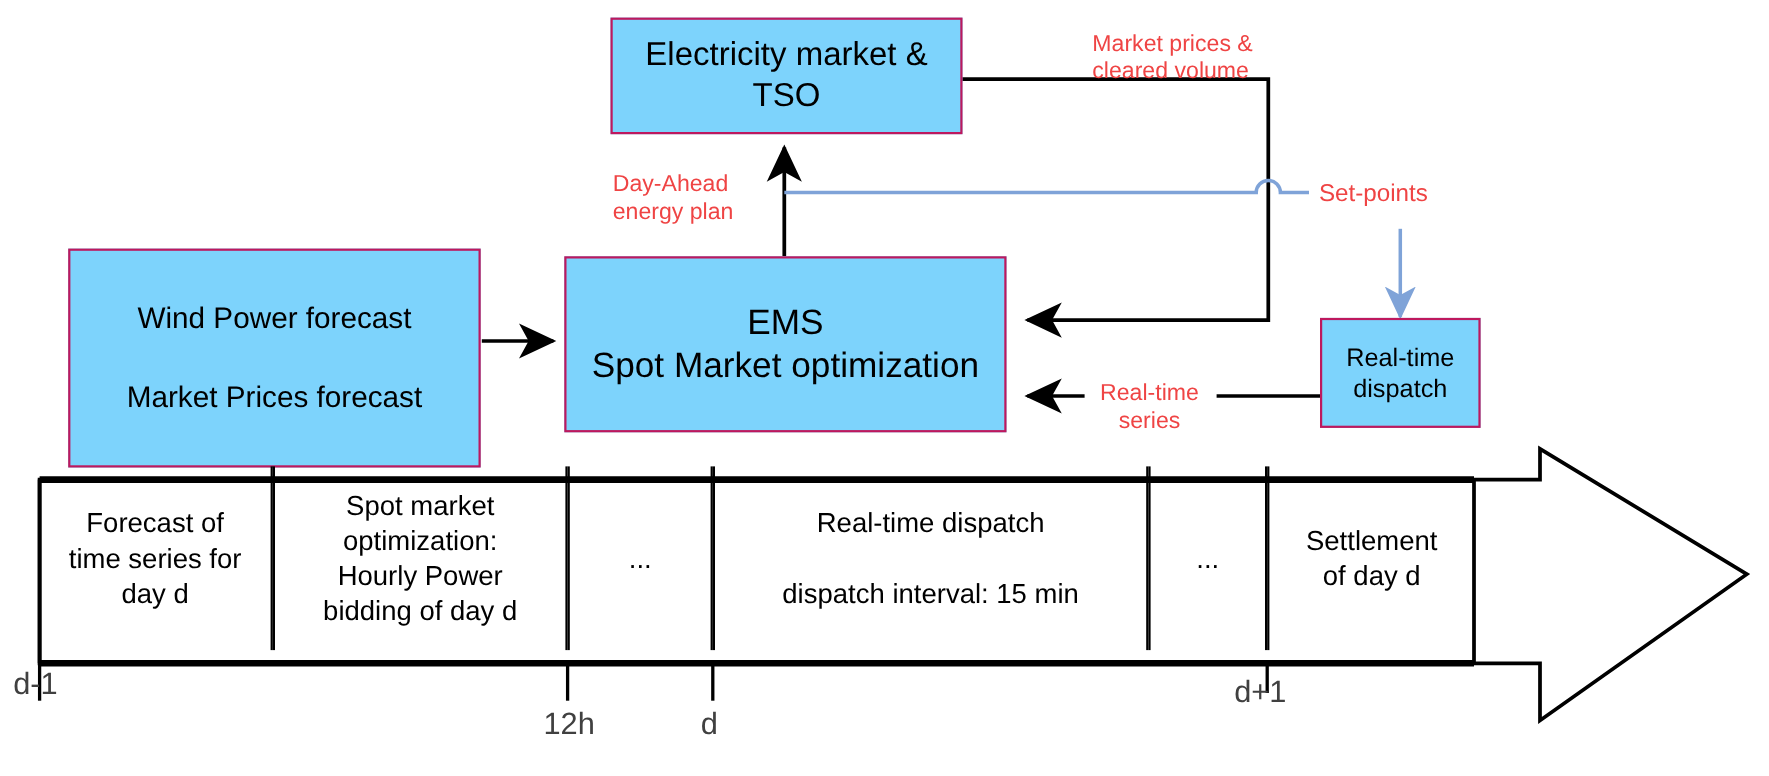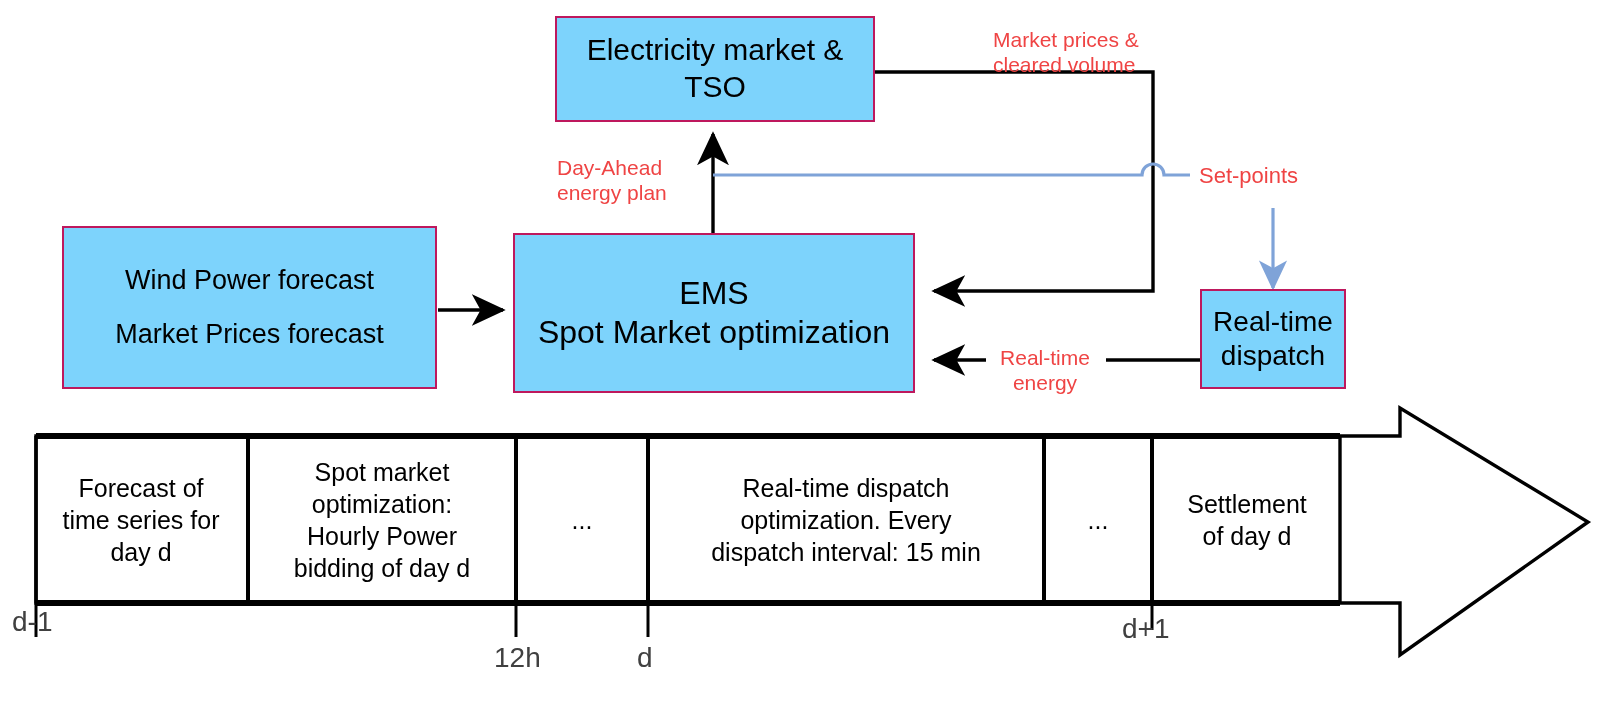--- a/index.html
+++ b/index.html
@@ -18,47 +18,47 @@
     text-align:center;
     color:#000;
     line-height:1.22;
   }
   .box .ln{display:block;white-space:nowrap;}
 
   
   #box-market{left:555px;top:16px;width:320px;height:106px;font-size:30px;}
 
   
-  #box-forecast{left:62px;top:226px;width:375px;height:163px;font-size:27px;justify-content:space-around;padding:26px 4px;}
+  #box-forecast{left:62px;top:226px;width:375px;height:199px;font-size:27px;justify-content:space-around;padding:26px 4px;}
 
   
   #box-ems{left:513px;top:233px;width:402px;height:160px;font-size:32px;}
 
   
-  #box-dispatch{left:1200px;top:289px;width:146px;height:100px;font-size:28px;}
+  #box-dispatch{left:1200px;top:289px;width:146px;height:100px;font-size:23px;}
 
   
   .label{position:absolute;color:#ef4444;line-height:1.2;white-space:nowrap;}
   #lbl-market-prices{left:993px;top:27px;font-size:21px;text-align:left;}
   #lbl-day-ahead{left:557px;top:155px;font-size:21px;text-align:left;background:#fff;}
   #lbl-setpoints{left:1199px;top:163px;font-size:22px;}
   #lbl-rt-power{left:993px;top:345px;font-size:21px;text-align:center;width:104px;white-space:normal;}
 
   
   .tick-label{position:absolute;font-size:28px;color:#404040;}
   #tick-dm1{left:12px;top:606px;}
   #tick-12h{left:494px;top:642px;}
   #tick-d{left:637px;top:642px;}
   #tick-dp1{left:1122px;top:613px;}
 
   
   svg#wires{position:absolute;left:0;top:0;width:1608px;height:705px;overflow:visible;}
 
   
-  #timeline{position:absolute;left:36px;top:436px;width:1304px;height:167px;}
+  #timeline{position:absolute;left:36px;top:424px;width:1304px;height:167px;}
   .tl-cell{
     position:absolute;top:0;height:167px;box-sizing:border-box;
     display:flex;align-items:center;justify-content:center;text-align:center;
     font-size:25px;color:#000;line-height:1.28;
     border-left:2px solid #000;border-right:2px solid #000;
     background:transparent;
   }
   .tl-cell .txt{display:block;padding:0 6px;}
 </style>
 </head>
@@ -127,21 +127,21 @@
     <span>cleared volume</span>
   </div>
 
   <div class="label" id="lbl-day-ahead">
     <span>Day-Ahead</span><br>
     <span>energy plan</span>
   </div>
 
   <div class="label" id="lbl-setpoints">Set-points</div>
 
-  <div class="label" id="lbl-rt-power">Real-time energy</div>
+  <div class="label" id="lbl-rt-power">Real-time series</div>
 
   <div id="timeline">
     <div class="tl-cell" style="left:0px;width:212px;border-left:none;">
       <span class="txt">
         <span>Forecast of</span><br>
         <span>time series for</span><br>
         <span>day d</span>
       </span>
     </div>
 
@@ -154,21 +154,21 @@
       </span>
     </div>
 
     <div class="tl-cell" style="left:480px;width:132px;">
       <span class="txt">...</span>
     </div>
 
     <div class="tl-cell" style="left:612px;width:396px;">
       <span class="txt">
         <span>Real-time dispatch</span><br>
-        <span>optimization. Every</span><br>
+        <br>
         <span>dispatch interval: 15 min</span>
       </span>
     </div>
 
     <div class="tl-cell" style="left:1008px;width:108px;">
       <span class="txt">...</span>
     </div>
 
     <div class="tl-cell" style="left:1116px;width:188px;border-right:none;">
       <span class="txt">

